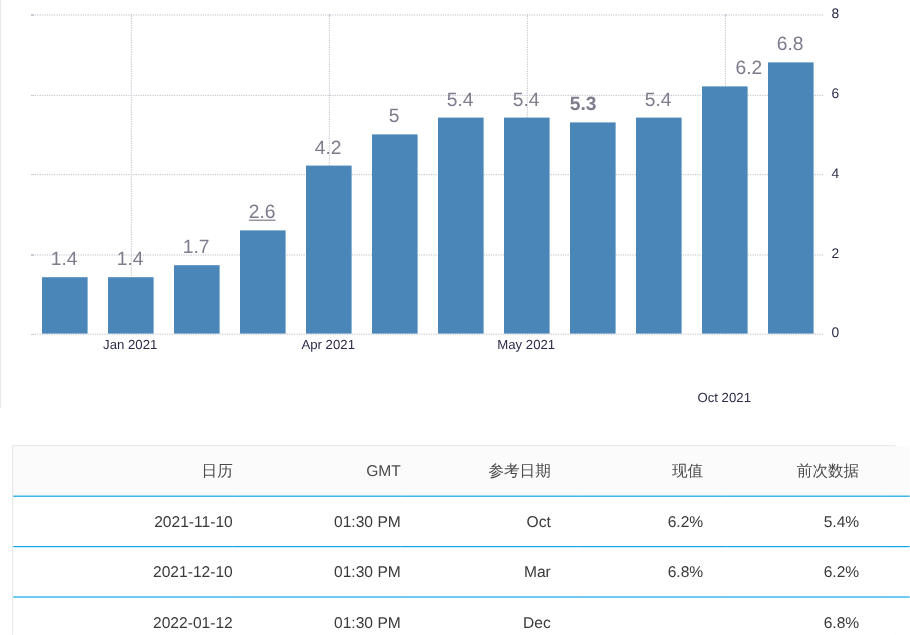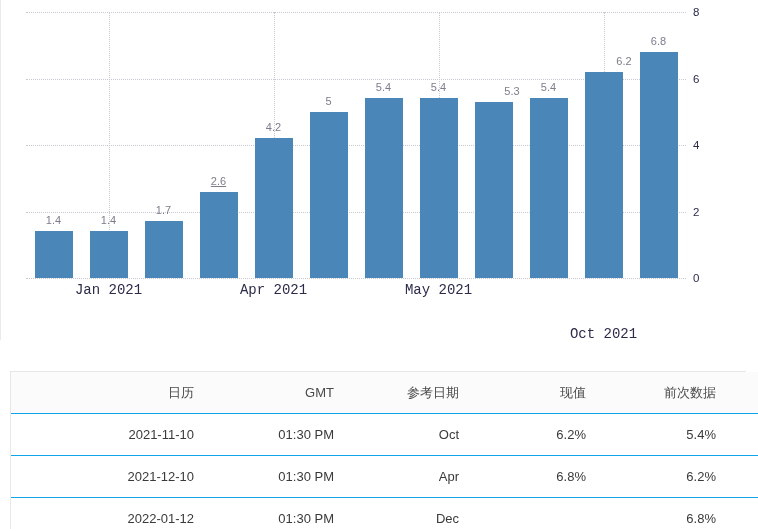--- a/index.html
+++ b/index.html
@@ -54,34 +54,33 @@
     transform: translateY(-50%);
     letter-spacing: 0.2px;
   }
   .bar {
     position: absolute;
     bottom: 0;
     background: #4a86b8;
   }
   .bar-label {
     position: absolute;
-    font-size: 11px;
+    font-size: 16px;
     color: #7d7d8d;
     text-align: center;
     transform: translateX(-50%);
     white-space: nowrap;
   }
   .xtick {
     position: absolute;
     top: 282px;
-    font-size: 14px;
+    font-size: 11px;
     color: #2b2b4a;
     transform: translateX(-50%);
     white-space: nowrap;
-    font-family: Liberation Mono, monospace;
   }
   #chart-source {
     position: absolute;
     right: 62px;
     top: 313px;
     font-size: 8.3px;
     color: #9b9bab;
     letter-spacing: 0.55px;
     white-space: nowrap;
   }
@@ -161,21 +160,21 @@
         <div class="bar-label" style="left: 192.5px; bottom: 91.45px; text-decoration: underline;">2.6</div>
         <div class="bar" title="Apr 2021: 4.2" style="left: 228.5px; width: 38px; height: 139.65px; background: rgb(74, 134, 184);"></div>
         <div class="bar-label" style="left: 247.5px; bottom: 144.65px;">4.2</div>
         <div class="bar" title="May 2021: 5" style="left: 283.5px; width: 38px; height: 166.25px; background: rgb(74, 134, 184);"></div>
         <div class="bar-label" style="left: 302.5px; bottom: 171.25px;">5</div>
         <div class="bar" title="Jun 2021: 5.4" style="left: 338.5px; width: 38px; height: 179.55px; background: rgb(74, 134, 184);"></div>
         <div class="bar-label" style="left: 357.5px; bottom: 184.55px;">5.4</div>
         <div class="bar" title="Jul 2021: 5.4" style="left: 393.5px; width: 38px; height: 179.55px; background: rgb(74, 134, 184);"></div>
         <div class="bar-label" style="left: 412.5px; bottom: 184.55px;">5.4</div>
         <div class="bar" title="Aug 2021: 5.3" style="left: 448.5px; width: 38px; height: 176.225px; background: rgb(74, 134, 184);"></div>
-        <div class="bar-label" style="left: 486px; bottom: 181.225px;">5.3</div>
+        <div class="bar-label" style="left: 460px; bottom: 181.225px; font-weight: bold;">5.3</div>
         <div class="bar" title="Sep 2021: 5.4" style="left: 503.5px; width: 38px; height: 179.55px; background: rgb(74, 134, 184);"></div>
         <div class="bar-label" style="left: 522.5px; bottom: 184.55px;">5.4</div>
         <div class="bar" title="Oct 2021: 6.2" style="left: 558.5px; width: 38px; height: 206.15px; background: rgb(74, 134, 184);"></div>
         <div class="bar-label" style="left: 577.5px; bottom: 211.15px; padding-left: 41px;">6.2</div>
         <div class="bar" title="Nov 2021: 6.8" style="left: 613.5px; width: 38px; height: 226.1px; background: rgb(74, 134, 184);"></div>
         <div class="bar-label" style="left: 632.5px; bottom: 231.1px;">6.8</div>
       </div>
   </div>
 
   <div id="yaxis">
@@ -213,21 +212,21 @@
           <td class="c-date">2021-11-10</td>
           <td class="c-gmt">01:30 PM</td>
           <td class="c-ref">Oct</td>
           <td class="c-act">6.2%</td>
           <td class="c-prev">5.4%</td>
           <td class="c-cons">5.8%</td>
         </tr>
         <tr>
           <td class="c-date">2021-12-10</td>
           <td class="c-gmt">01:30 PM</td>
-          <td class="c-ref">Apr</td>
+          <td class="c-ref">Mar</td>
           <td class="c-act">6.8%</td>
           <td class="c-prev">6.2%</td>
           <td class="c-cons">6.8%</td>
         </tr>
         <tr>
           <td class="c-date">2022-01-12</td>
           <td class="c-gmt">01:30 PM</td>
           <td class="c-ref">Dec</td>
           <td class="c-act"></td>
           <td class="c-prev">6.8%</td>

